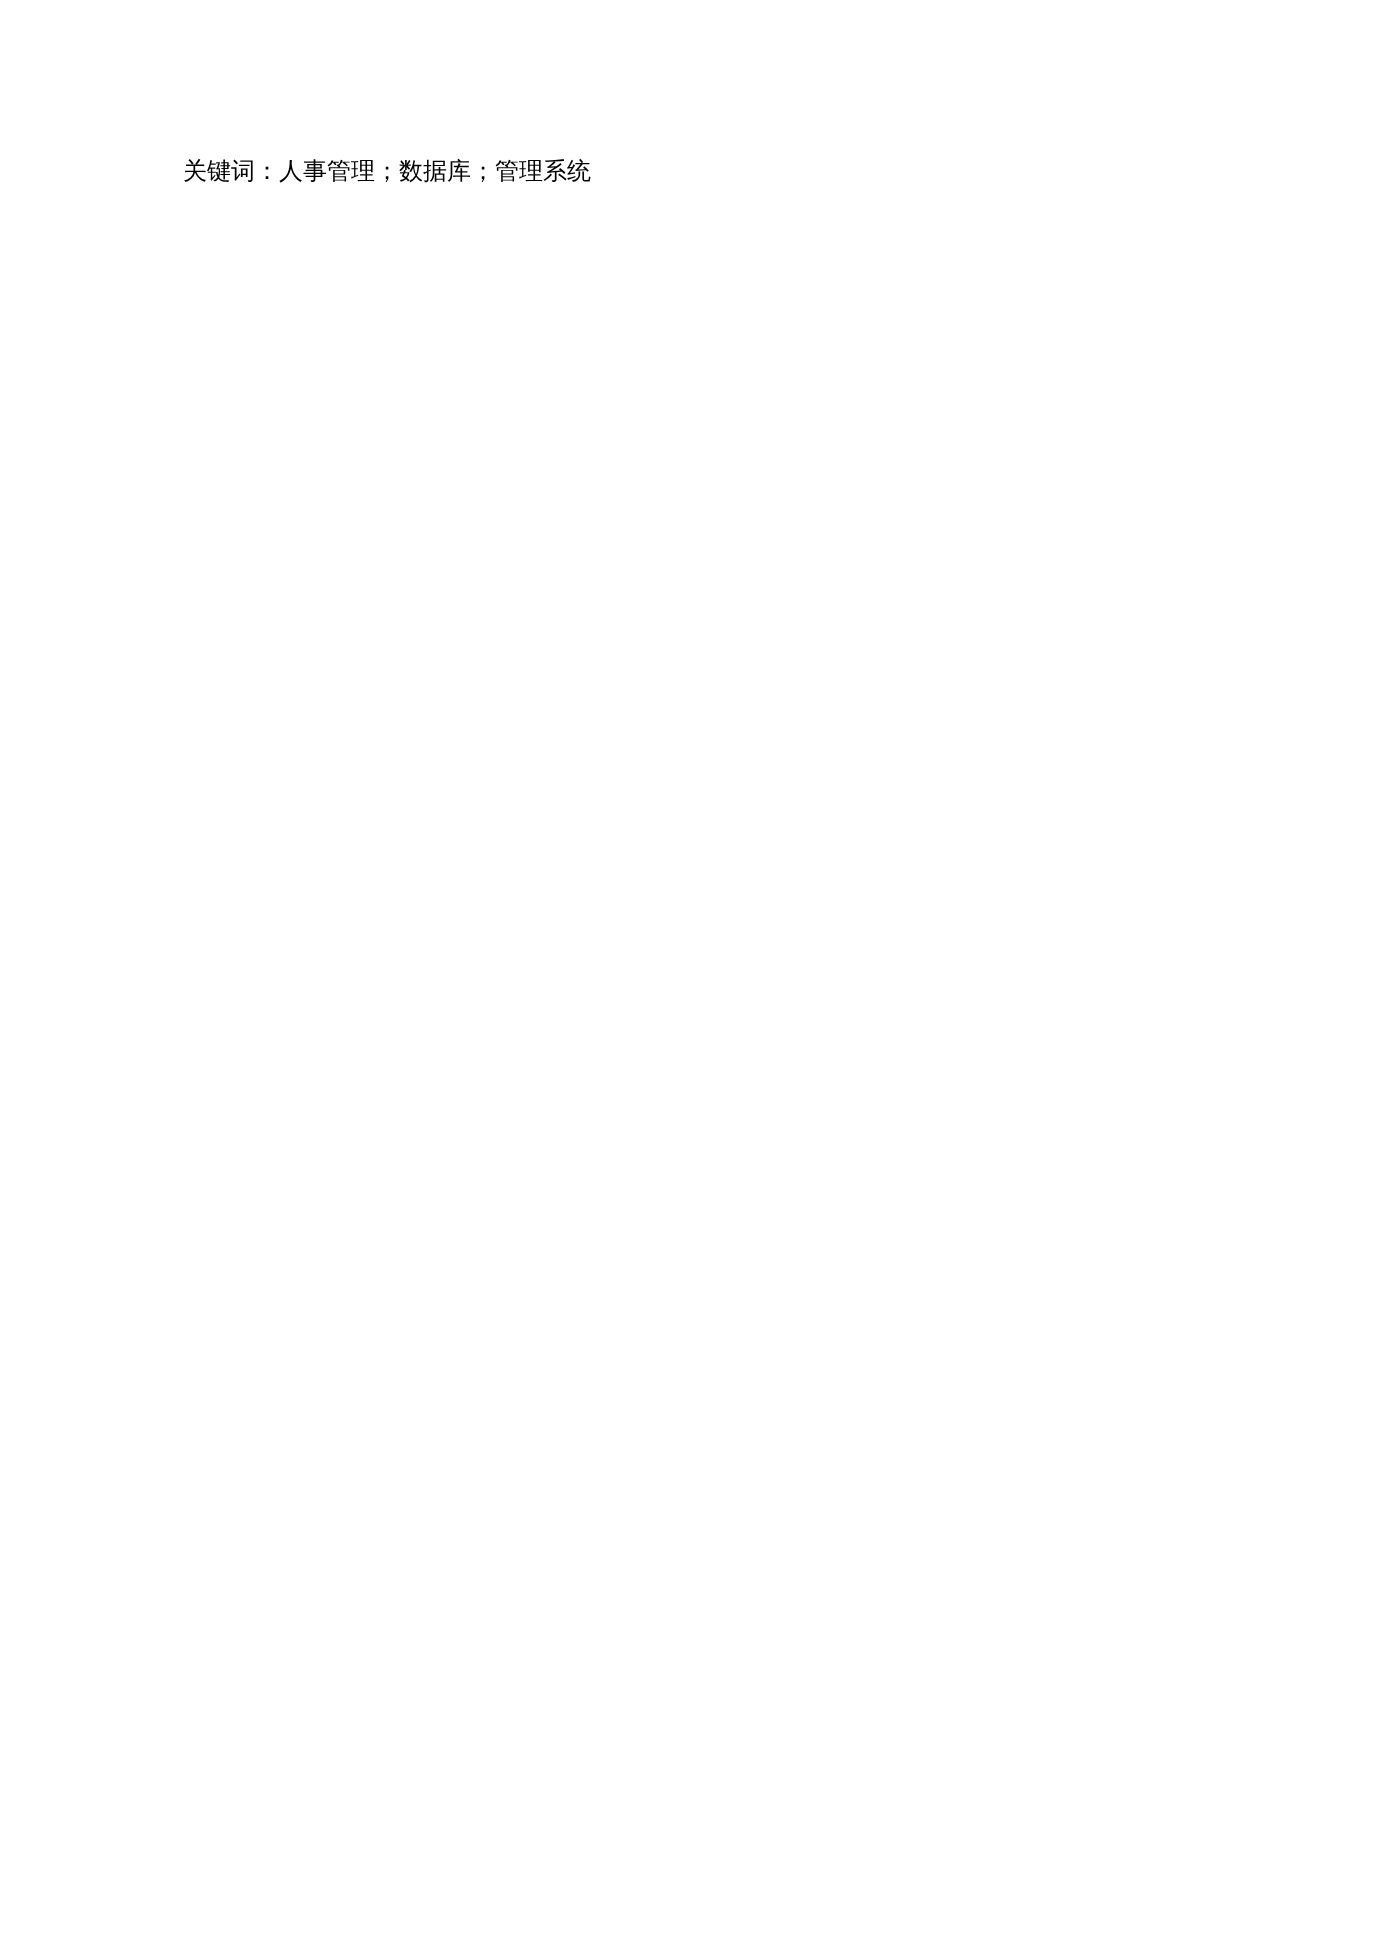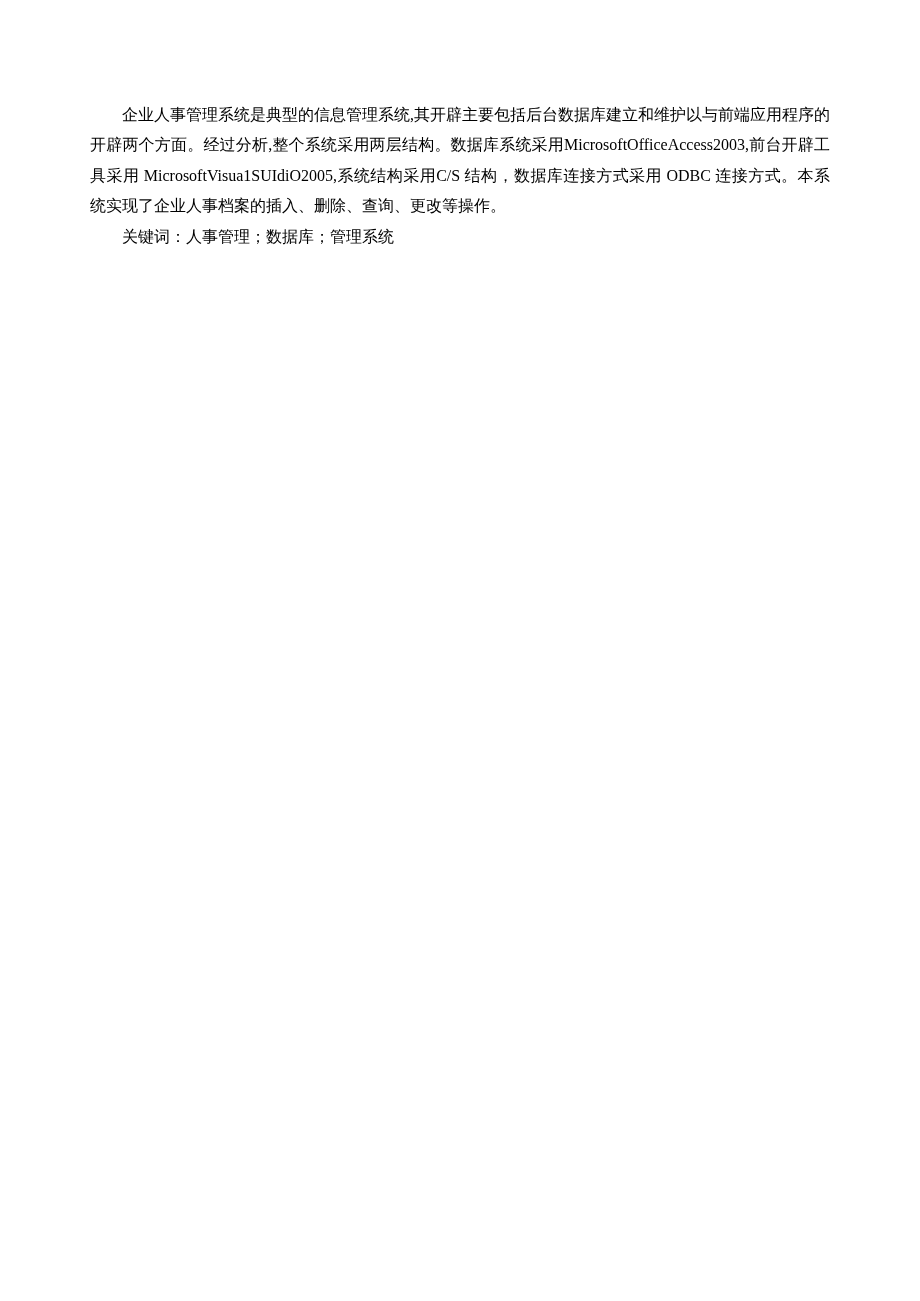--- a/index.html
+++ b/index.html
@@ -25,15 +25,14 @@
       margin-bottom: 0;
     }
     .keywords {
       text-indent: 2em;
     }
   </style>
 </head>
 <body>
 
 <div class="content">
-  <p class="paragraph">企业人事管理系统是典型的信息管理系统,其开辟主要包括后台数据库建立和维护以与前端应用程序的开辟两个方面。经过分析,整个系统采用两层结构。数据库系统采用MicrosoftOfficeAccess2003,前台开辟工具采用 MicrosoftVisua1SUIdiO2005,系统结构采用C/S 结构，数据库连接方式采用 ODBC 连接方式。本系统实现了企业人事档案的插入、删除、查询、更改等操作。</p>
   <p class="keywords">关键词：人事管理；数据库；管理系统</p>
 </div>
 
 </body></html>

